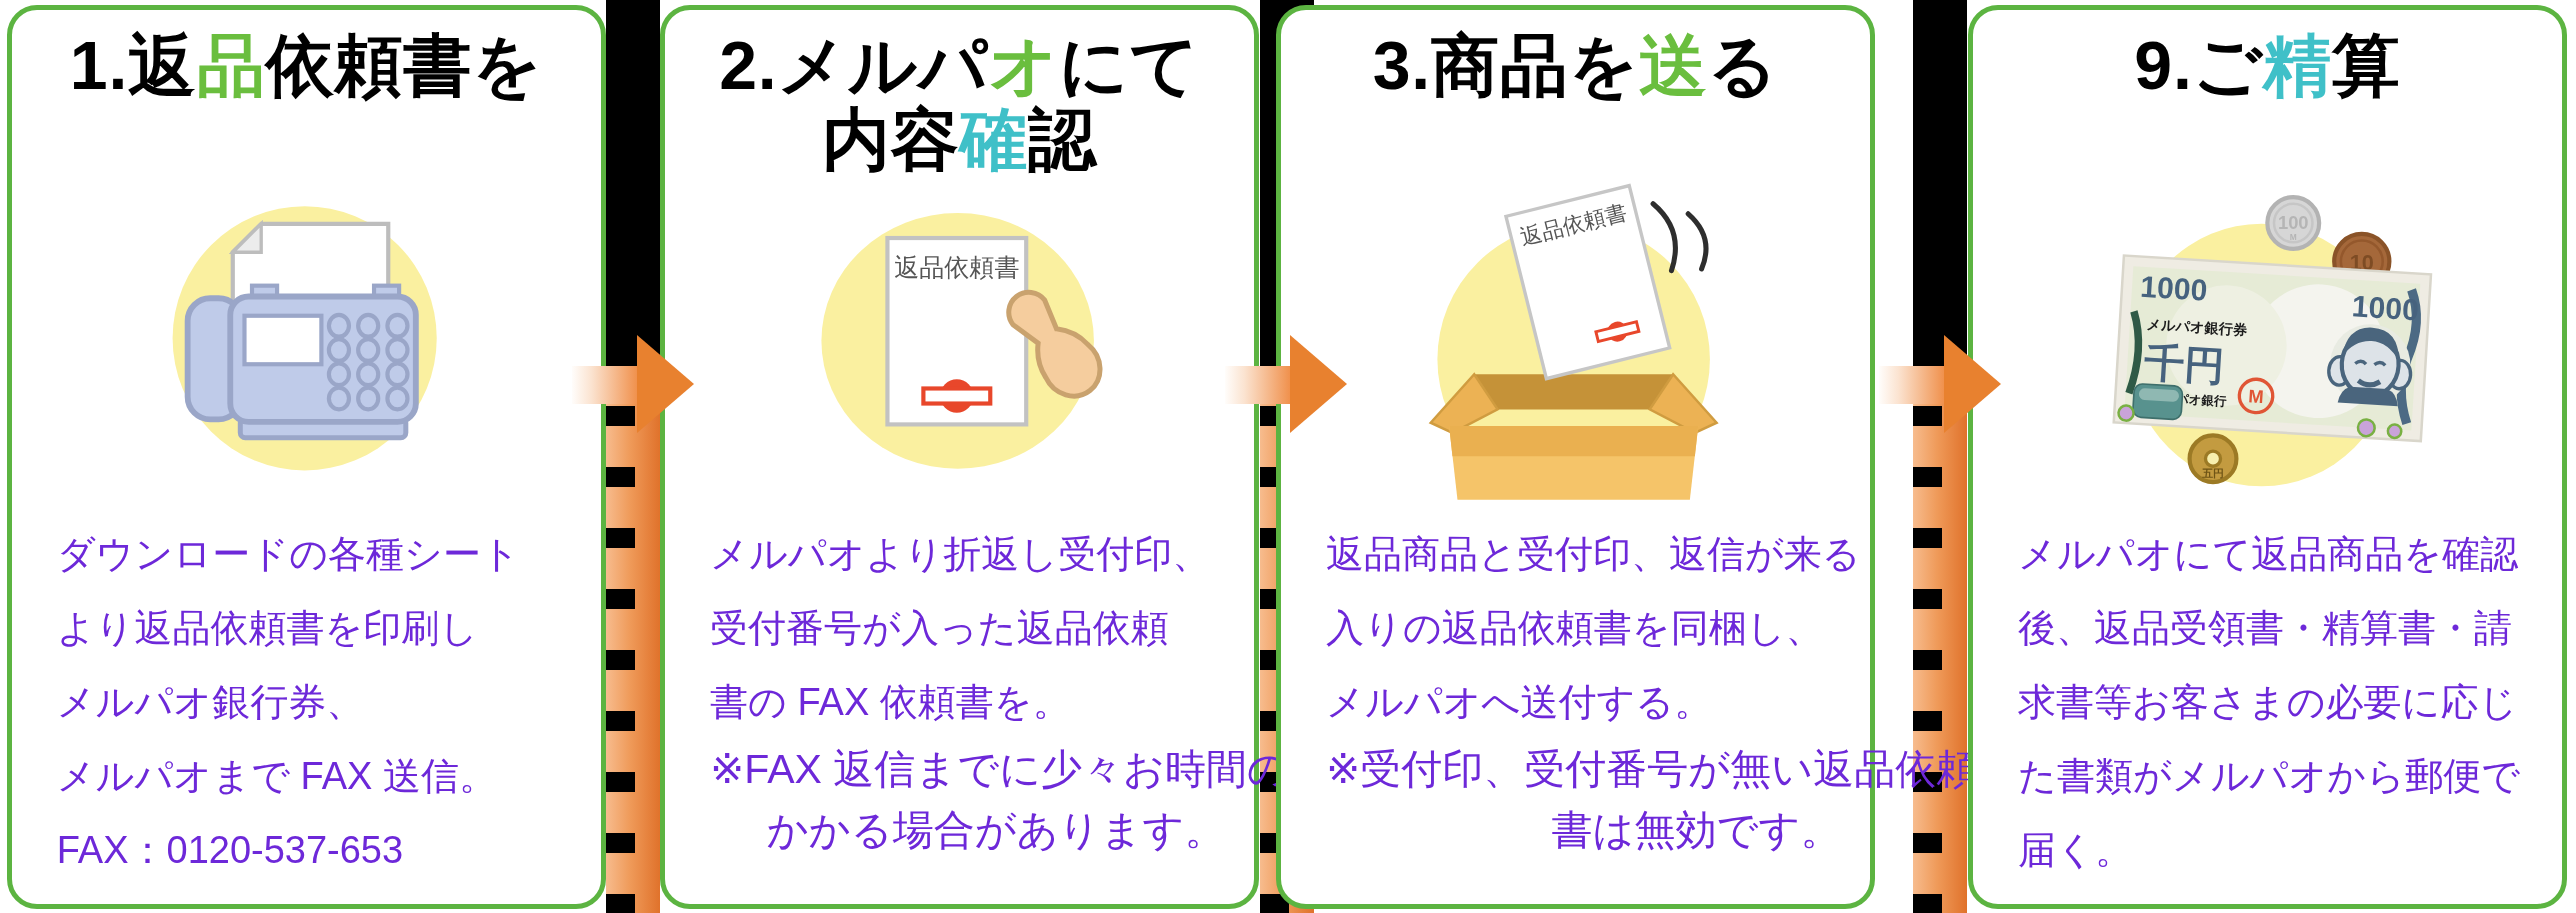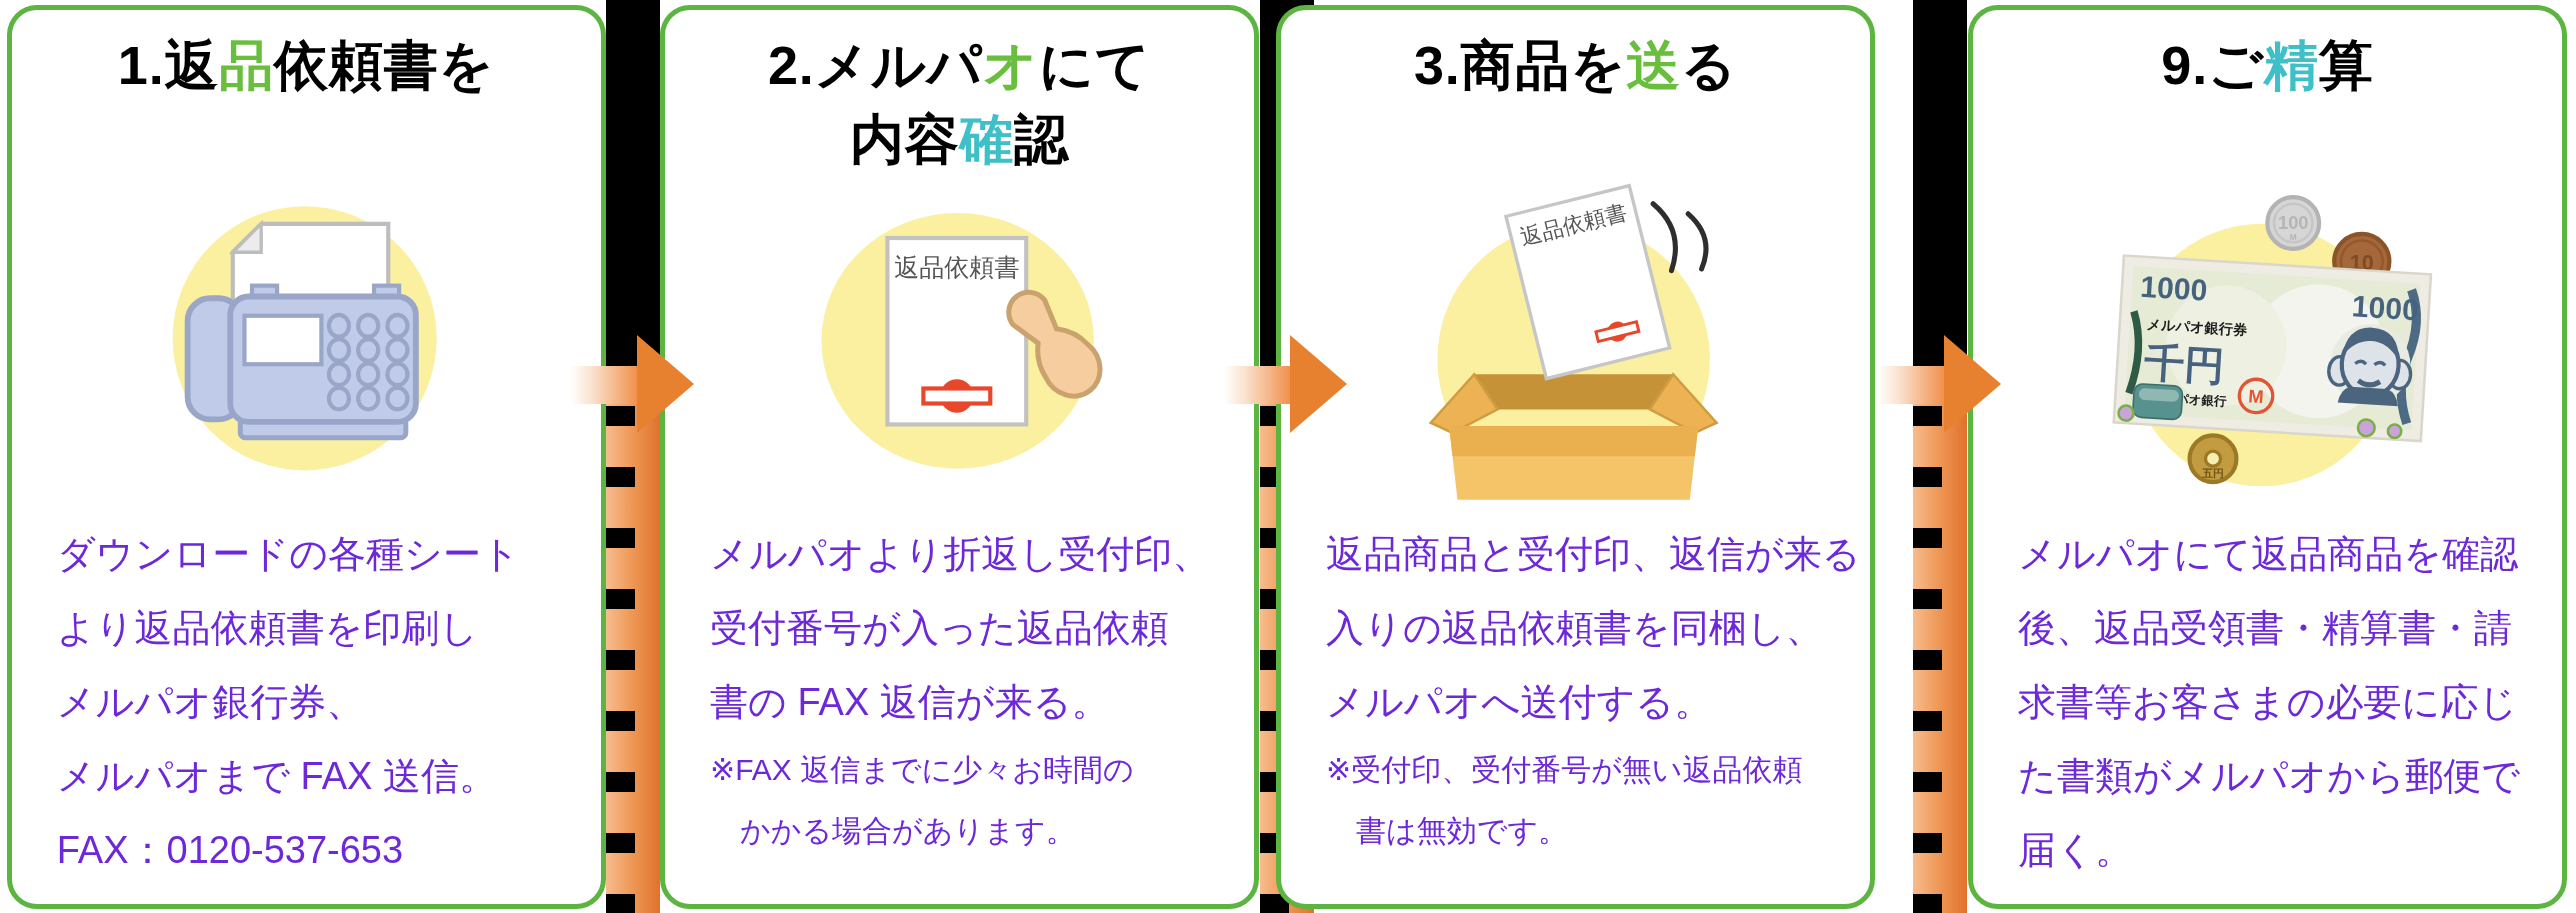--- a/index.html
+++ b/index.html
@@ -17,27 +17,27 @@
   
   .arrow{position:absolute;top:335px;width:122px;height:99px;z-index:30;}
   .arrow .tail{position:absolute;left:0;top:31px;width:65px;height:38px;
     background:linear-gradient(to right,#fffdfb 0%,#fbe3d0 30%,#f0914d 100%);}
   .arrow .head{position:absolute;left:65px;top:0;width:0;height:0;
     border-left:57px solid #e8812f;border-top:49px solid transparent;border-bottom:49px solid transparent;}
   
   .card{position:absolute;top:5px;width:599px;height:904px;background:#fff;
     border:5.9px solid #5cb441;border-radius:30px;box-sizing:border-box;z-index:10;}
   .title{position:absolute;top:18.4px;left:0;right:0;text-align:center;
-    font-size:54px;line-height:74px;font-weight:900;color:#000;letter-spacing:0.8px;}
+    font-size:68px;line-height:74px;font-weight:900;color:#000;letter-spacing:0.8px;}
   .seg-g{color:#6abe3e;}
   .seg-t{color:#3fc0c8;}
   .body-text{position:absolute;top:507px;left:45px;right:28.5px;
     font-size:38px;line-height:74px;color:#6d28d9;}
   .body-text .bline{white-space:nowrap;}
-  .body-text .small{font-size:30px;line-height:61px;}
+  .body-text .small{font-size:41px;line-height:61px;text-align:right;}
   .illu{position:absolute;left:-5.9px;top:167px;width:599px;height:326px;}
   .illu svg{display:block;}
   svg text{font-family:"Liberation Sans","DejaVu Sans",sans-serif;}
 </style>
 </head>
 <body>
 
 <div class="canvas">
 
   <div class="gap-band" style="left:606px"></div>
@@ -113,21 +113,21 @@
           </g>
         </g>
         <g transform="translate(468,195) rotate(-38)">
           <path d="M -24 -42 A 24 24 0 1 1 24 -42 L 14 -6 Q 30 10 32 32 A 33 36 0 1 1 -32 32 Q -30 10 -14 -6 Z" fill="#f5cd9e" stroke="#c9a26e" stroke-width="6"></path>
         </g>
       </svg>
     </div>
     <div class="body-text">
         <div class="bline">メルパオより折返し受付印、</div>
         <div class="bline">受付番号が入った返品依頼</div>
-        <div class="bline">書の FAX 返信が来る。</div>
+        <div class="bline">書の FAX 依頼書を。</div>
         <div class="bline small">※FAX 返信までに少々お時間の</div>
         <div class="bline small">　かかる場合があります。</div>
       </div>
   </div>
 
   <div class="card" style="left:1276px">
     <div class="title">
         <div><span>3.商品を</span><span class="seg-g">送</span><span>る</span></div>
       </div>
     <div class="illu">

